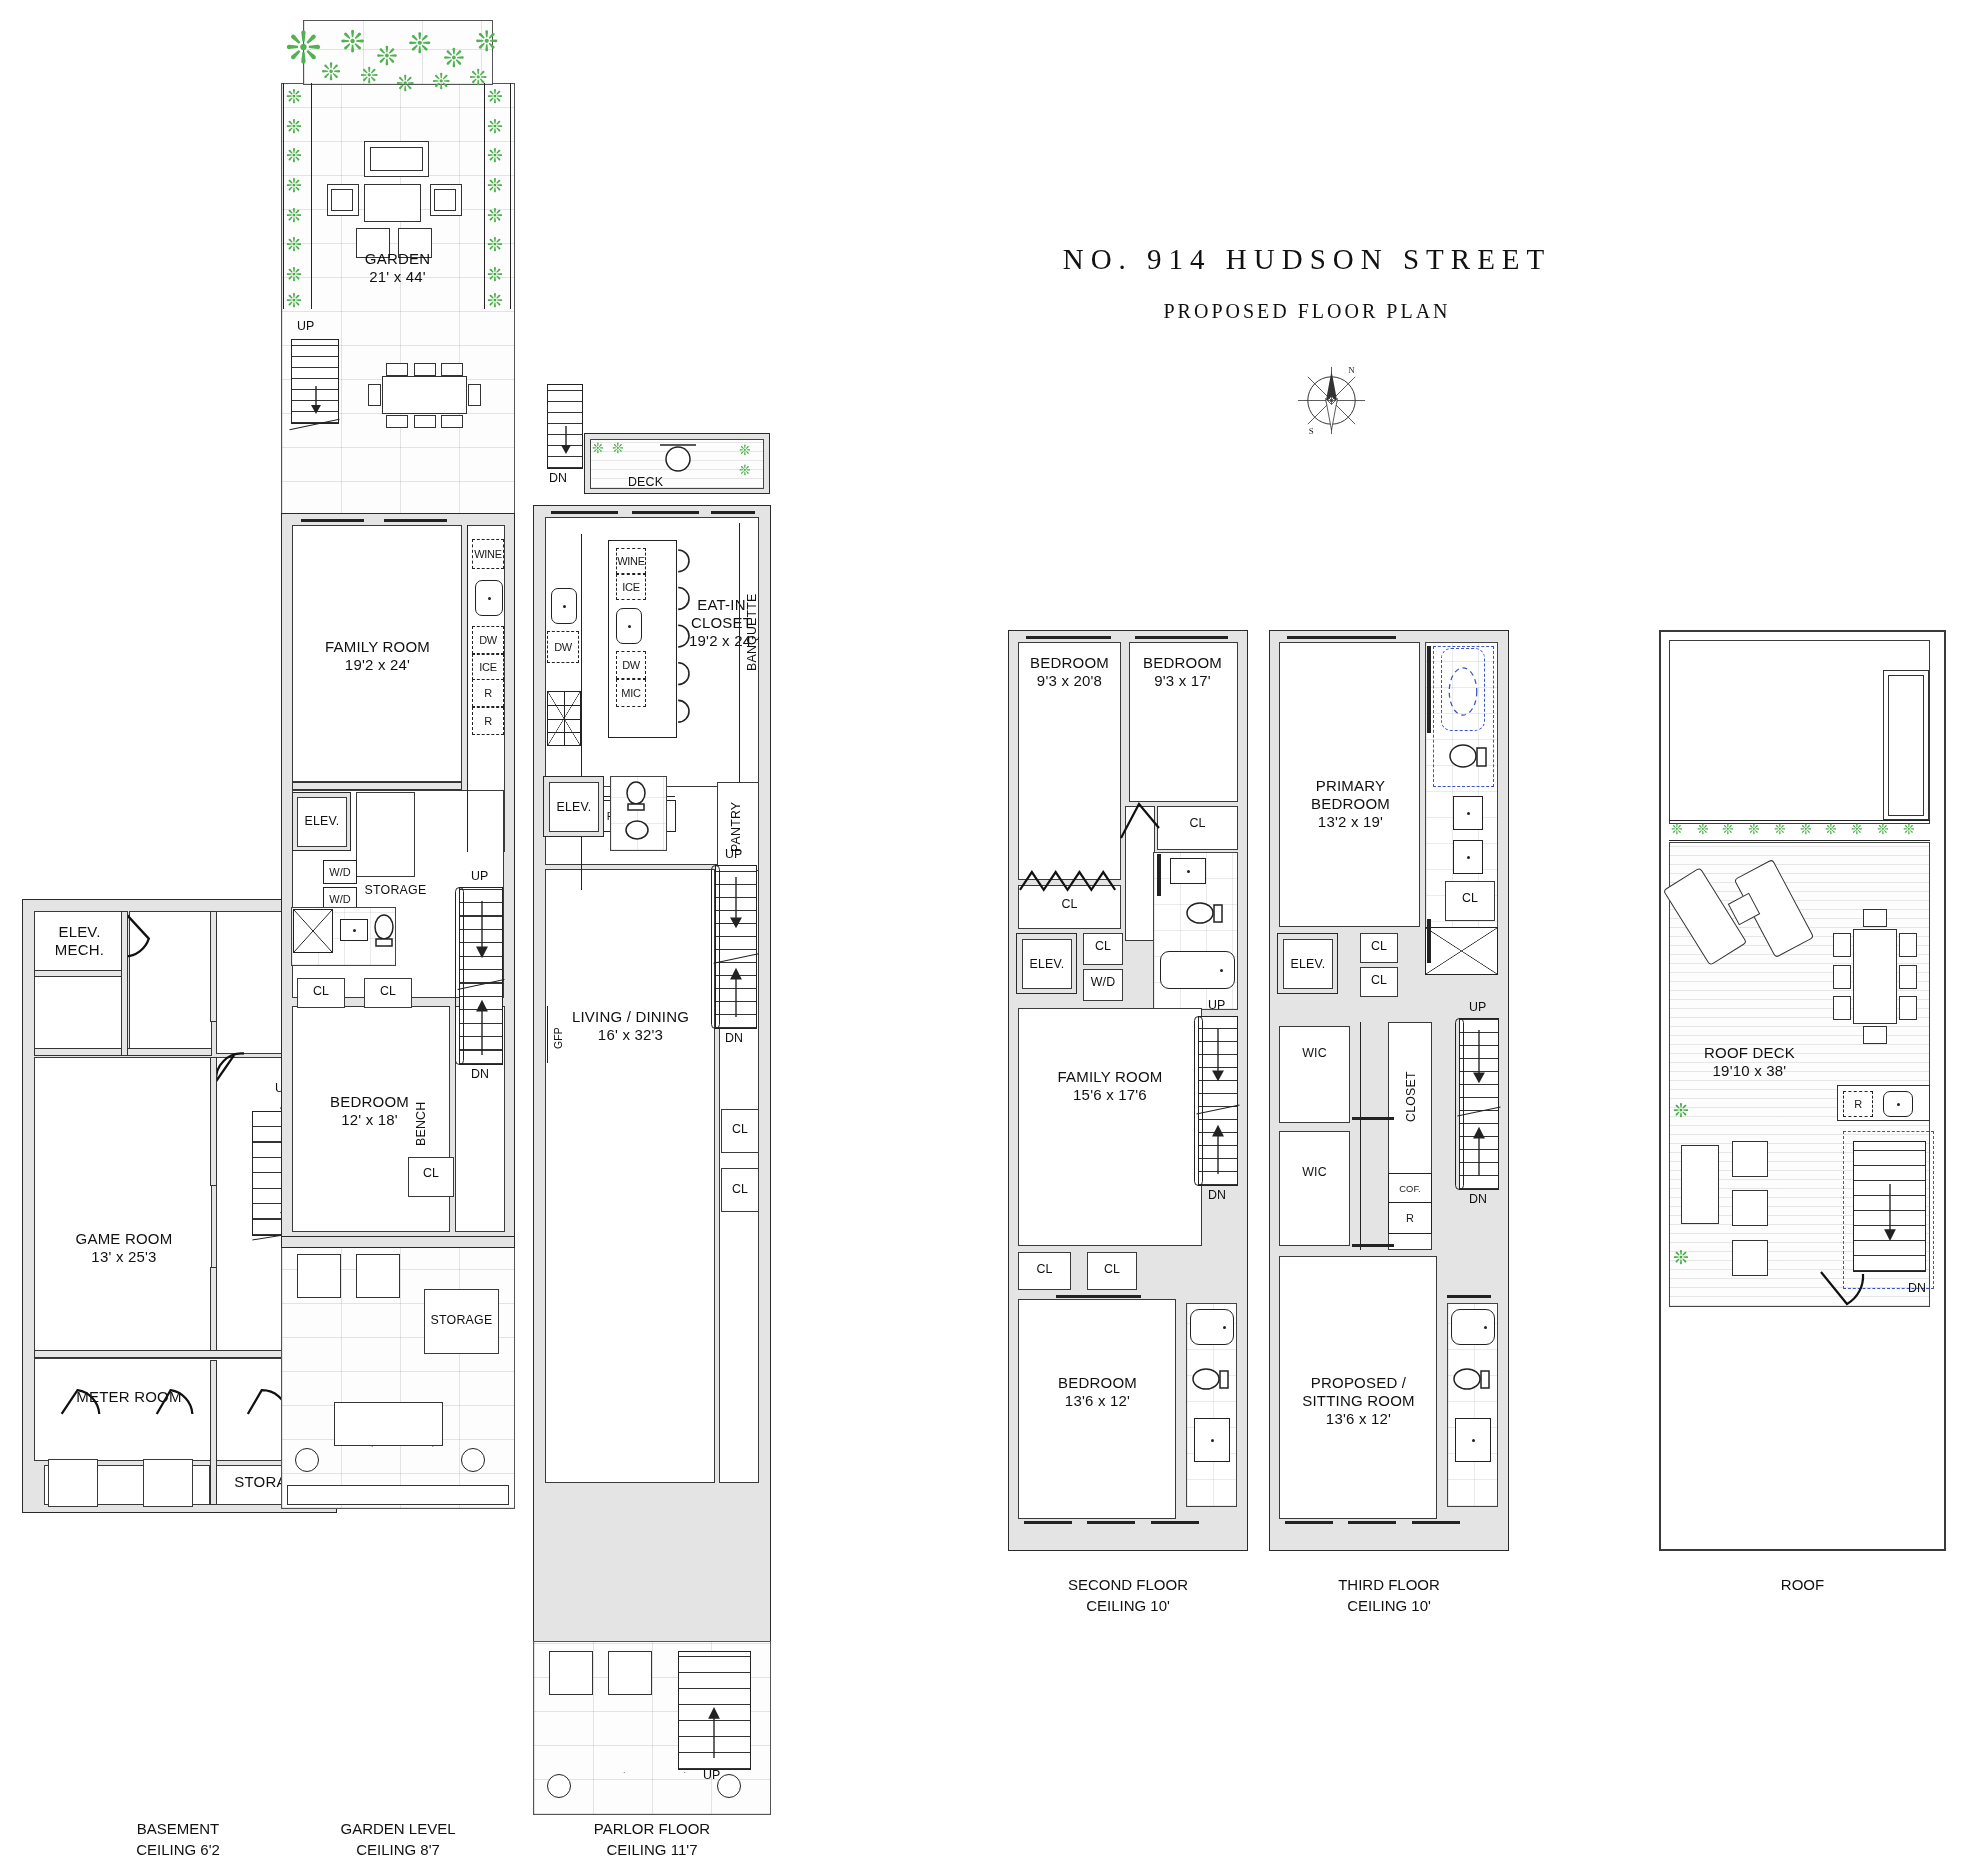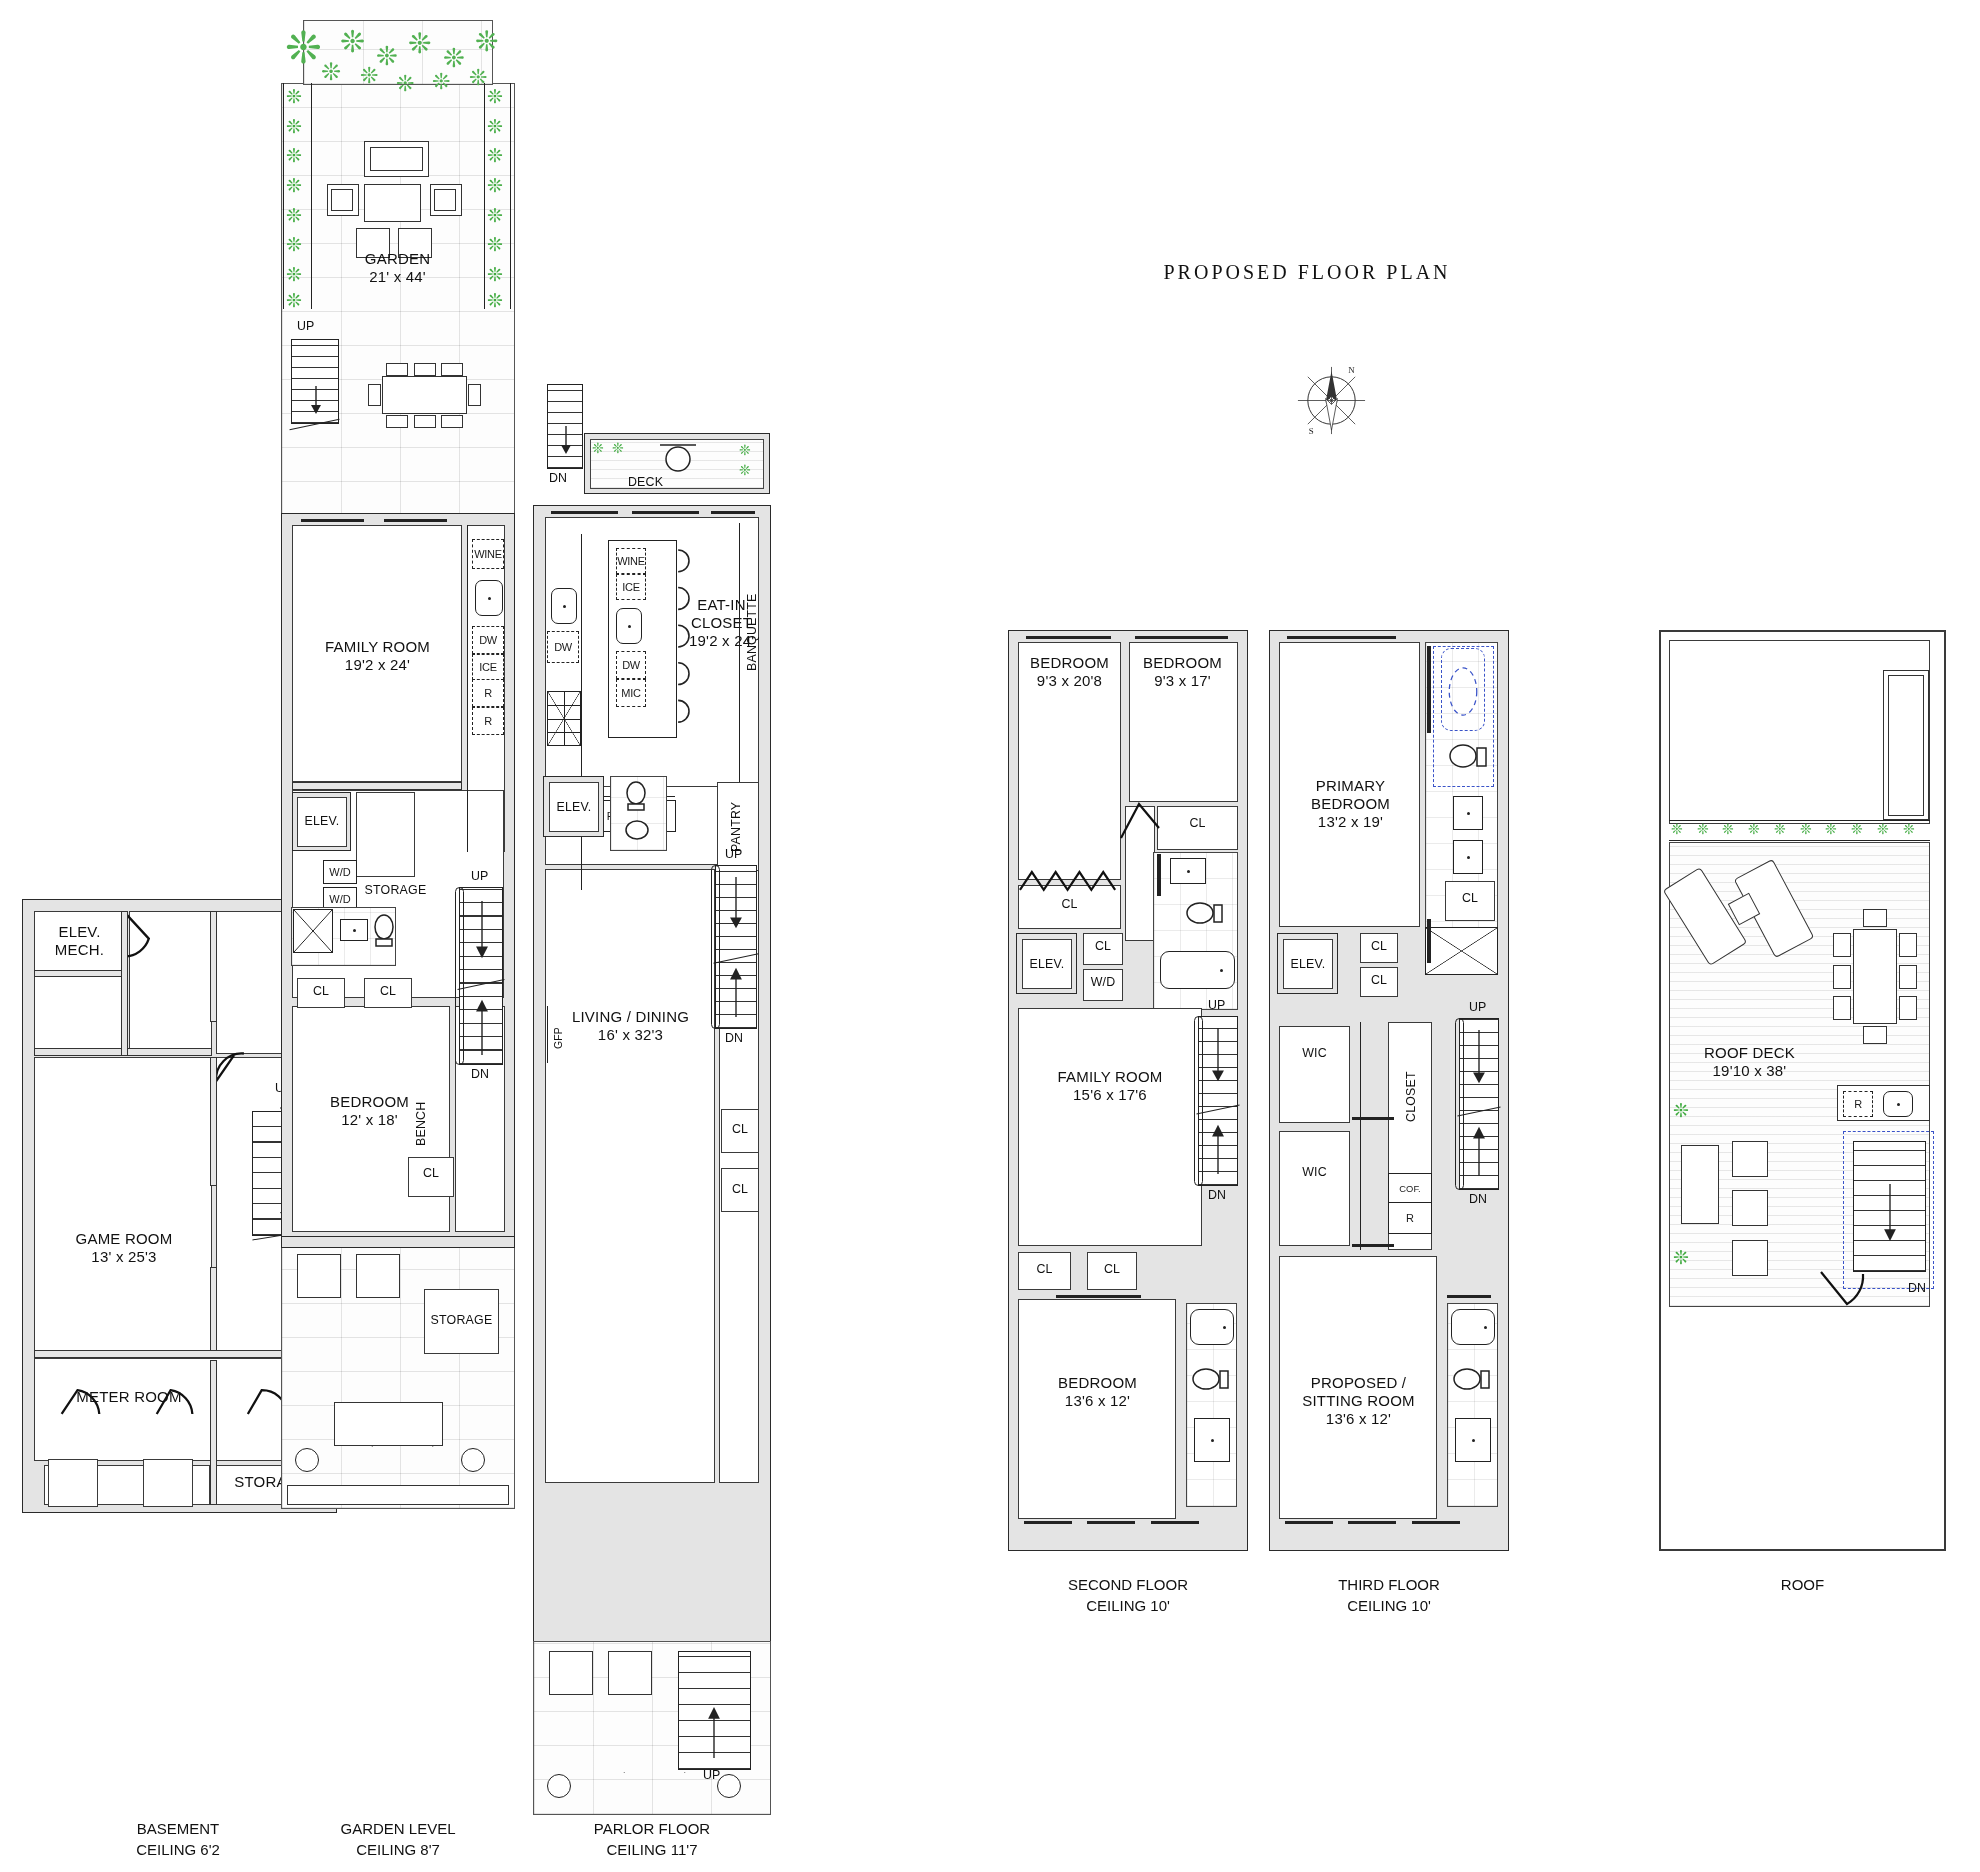--- a/index.html
+++ b/index.html
@@ -22,21 +22,21 @@
     font-family: "Liberation Serif", serif;
     font-size: 29px;
     letter-spacing: 7px;
     color:#111;
     white-space: nowrap;
   }
   #sub-title {
     font-family: "Liberation Serif", serif;
     font-size: 20px;
     letter-spacing: 3px;
-    margin-top: 18px;
+    margin-top: 24px;
     color:#111;
   }
   #compass { position:absolute; left:1287px; top:361px; width:89px; height:79px; }
 
   
   .plan { position:absolute; }
 
   
   .wall {
     position:absolute;
@@ -162,20 +162,21 @@
   .hatchX { position:absolute; border:1.2px solid #222; box-sizing:border-box;
     background-image:
       linear-gradient(to top right, transparent calc(50% - 0.6px), #222 50%, transparent calc(50% + 0.6px)),
       linear-gradient(to bottom right, transparent calc(50% - 0.6px), #222 50%, transparent calc(50% + 0.6px));
   }
 </style>
 </head>
 <body>
 
 <div id="title-block">
+  <div id="main-title">NO. 914 HUDSON STREET</div>
   <div id="sub-title">PROPOSED FLOOR PLAN</div>
 </div>
 
 <svg id="compass" viewBox="0 0 90 80">
   <circle cx="45" cy="40" r="24" fill="none" stroke="#333" stroke-width="1"></circle>
   <line x1="45" y1="6" x2="45" y2="74" stroke="#333" stroke-width="0.8"></line>
   <line x1="11" y1="40" x2="79" y2="40" stroke="#333" stroke-width="0.8"></line>
   <line x1="21" y1="16" x2="69" y2="64" stroke="#333" stroke-width="0.8"></line>
   <line x1="69" y1="16" x2="21" y2="64" stroke="#333" stroke-width="0.8"></line>
   <polygon points="45,10 51,42 45,36 39,42" fill="#333"></polygon>

